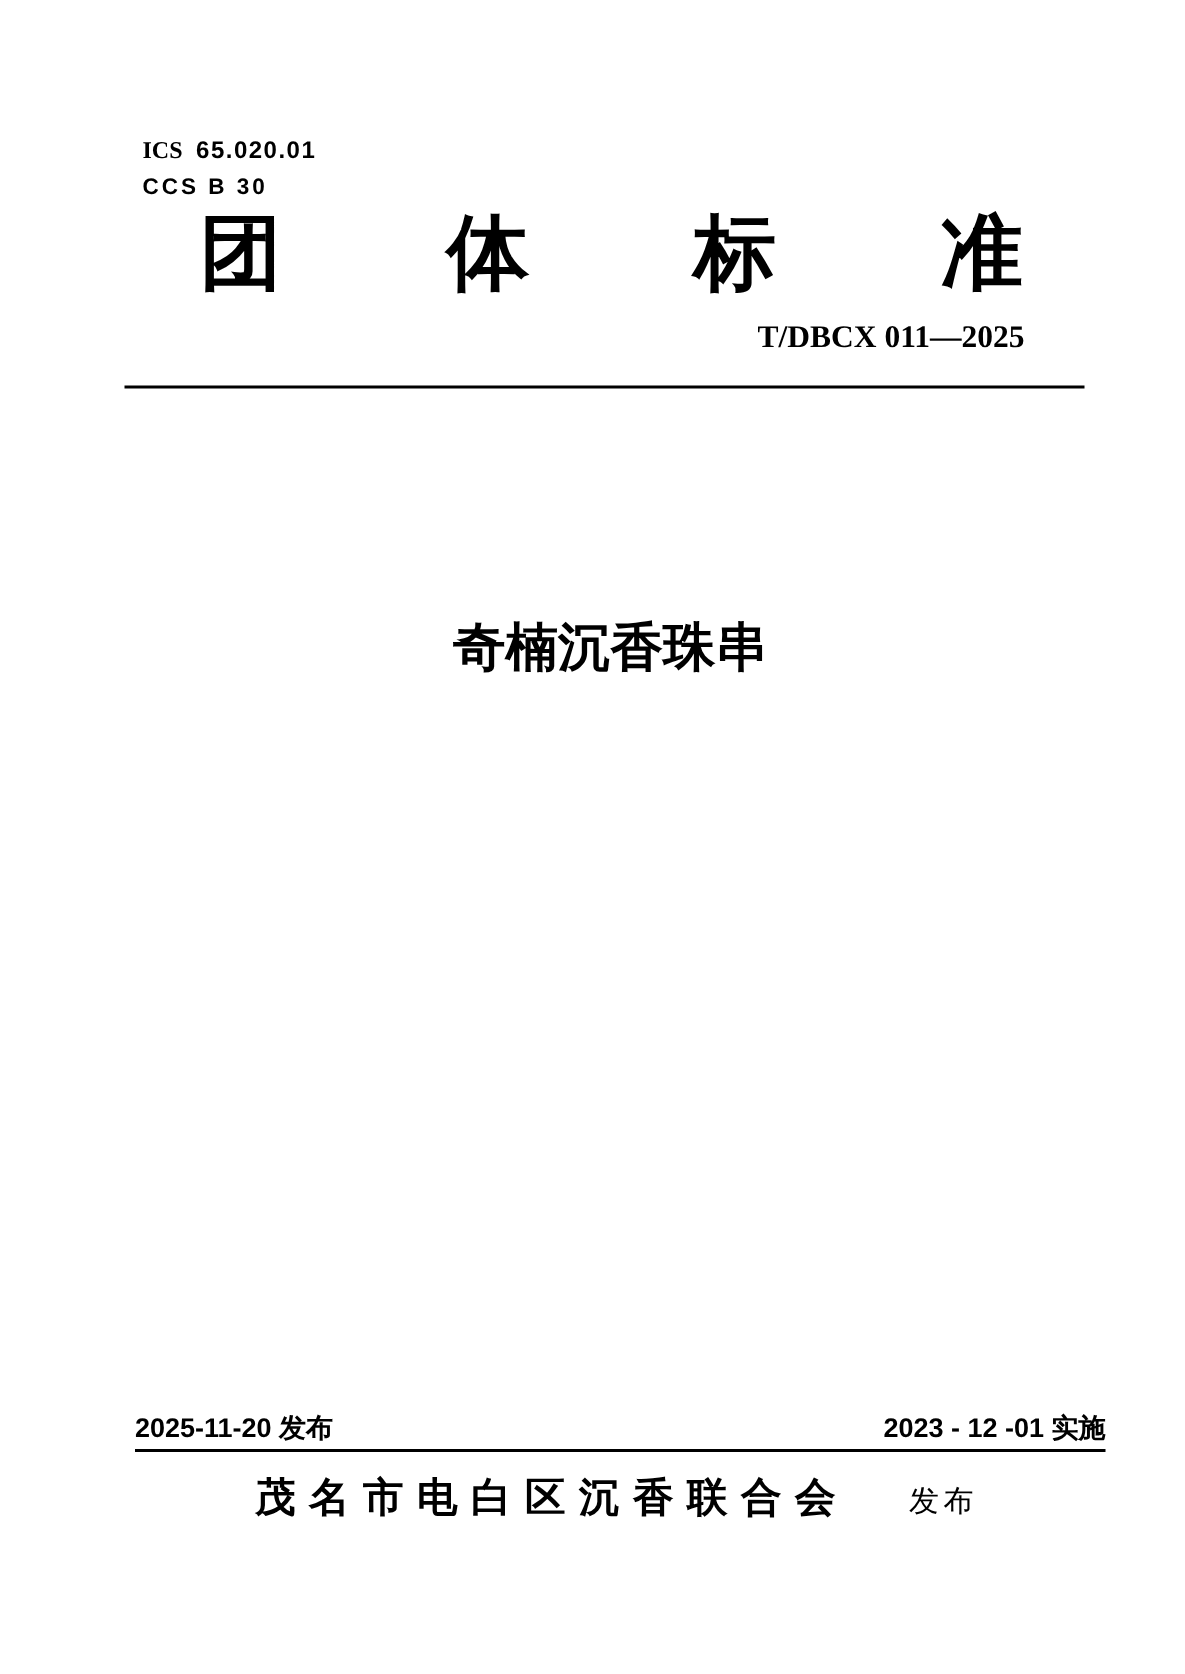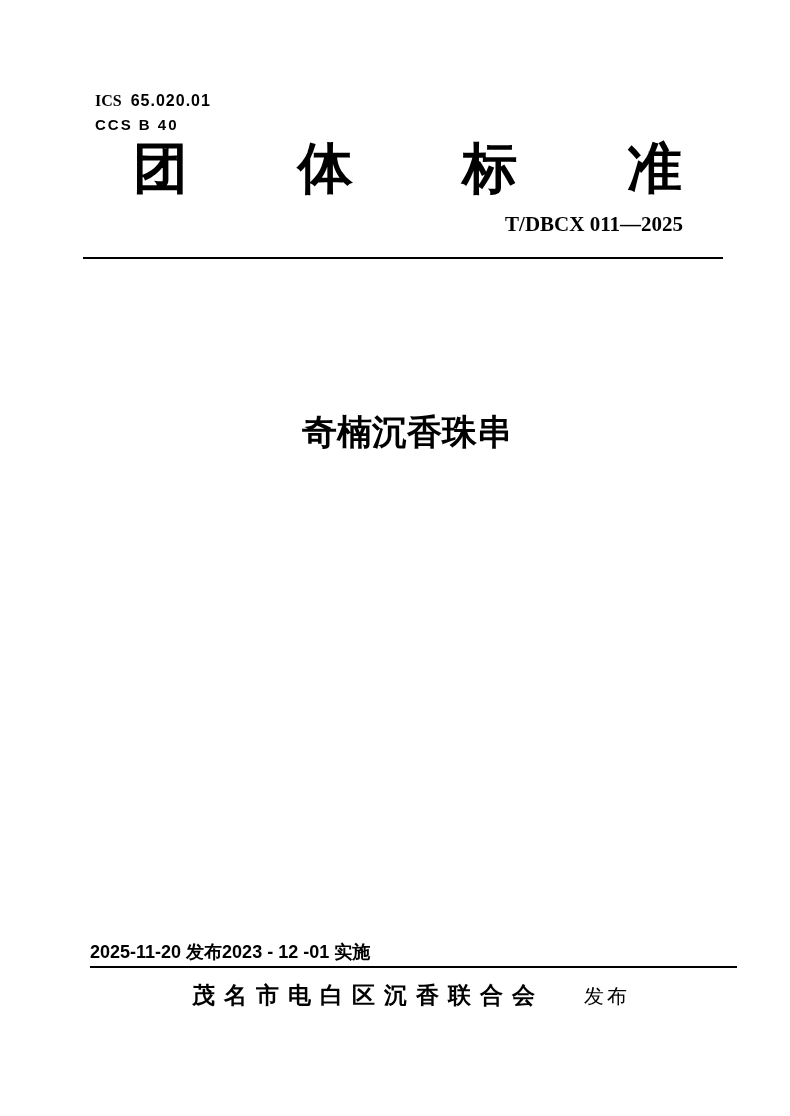--- a/index.html
+++ b/index.html
@@ -107,37 +107,38 @@
     white-space: nowrap;
   }
 
   
   .dates-row {
     position: absolute;
     left: 90px;
     top: 943px;
     width: 647px;
     display: flex;
+    justify-content: space-between;
     font-size: 18px;
     font-weight: bold;
     line-height: 1.1;
     white-space: nowrap;
   }
 
   
   .footer-line {
     position: absolute;
     left: 0;
     top: 980px;
     width: 100%;
     text-align: center;
     white-space: nowrap;
   }
   .publisher {
-    font-size: 23px;
+    font-size: 27px;
     font-weight: bold;
     letter-spacing: 9px;
     vertical-align: baseline;
     margin-left: 32px;
   }
   .publish-label {
     font-size: 20px;
     font-weight: normal;
     letter-spacing: 3px;
     margin-left: 40px;
@@ -146,21 +147,21 @@
 </style>
 </head>
 <body>
 
 <div class="page">
 
   <div class="ics-line">
     <span class="ics-label">ICS</span><span class="ics-code">65.020.01</span>
   </div>
 
-  <div class="ccs-line">CCS B 40</div>
+  <div class="ccs-line">CCS B 30</div>
 
   <div class="standard-type">
     <span>团</span>
     <span>体</span>
     <span>标</span>
     <span>准</span>
   </div>
 
   <div class="doc-number">T/DBCX 011—2025</div>
 

